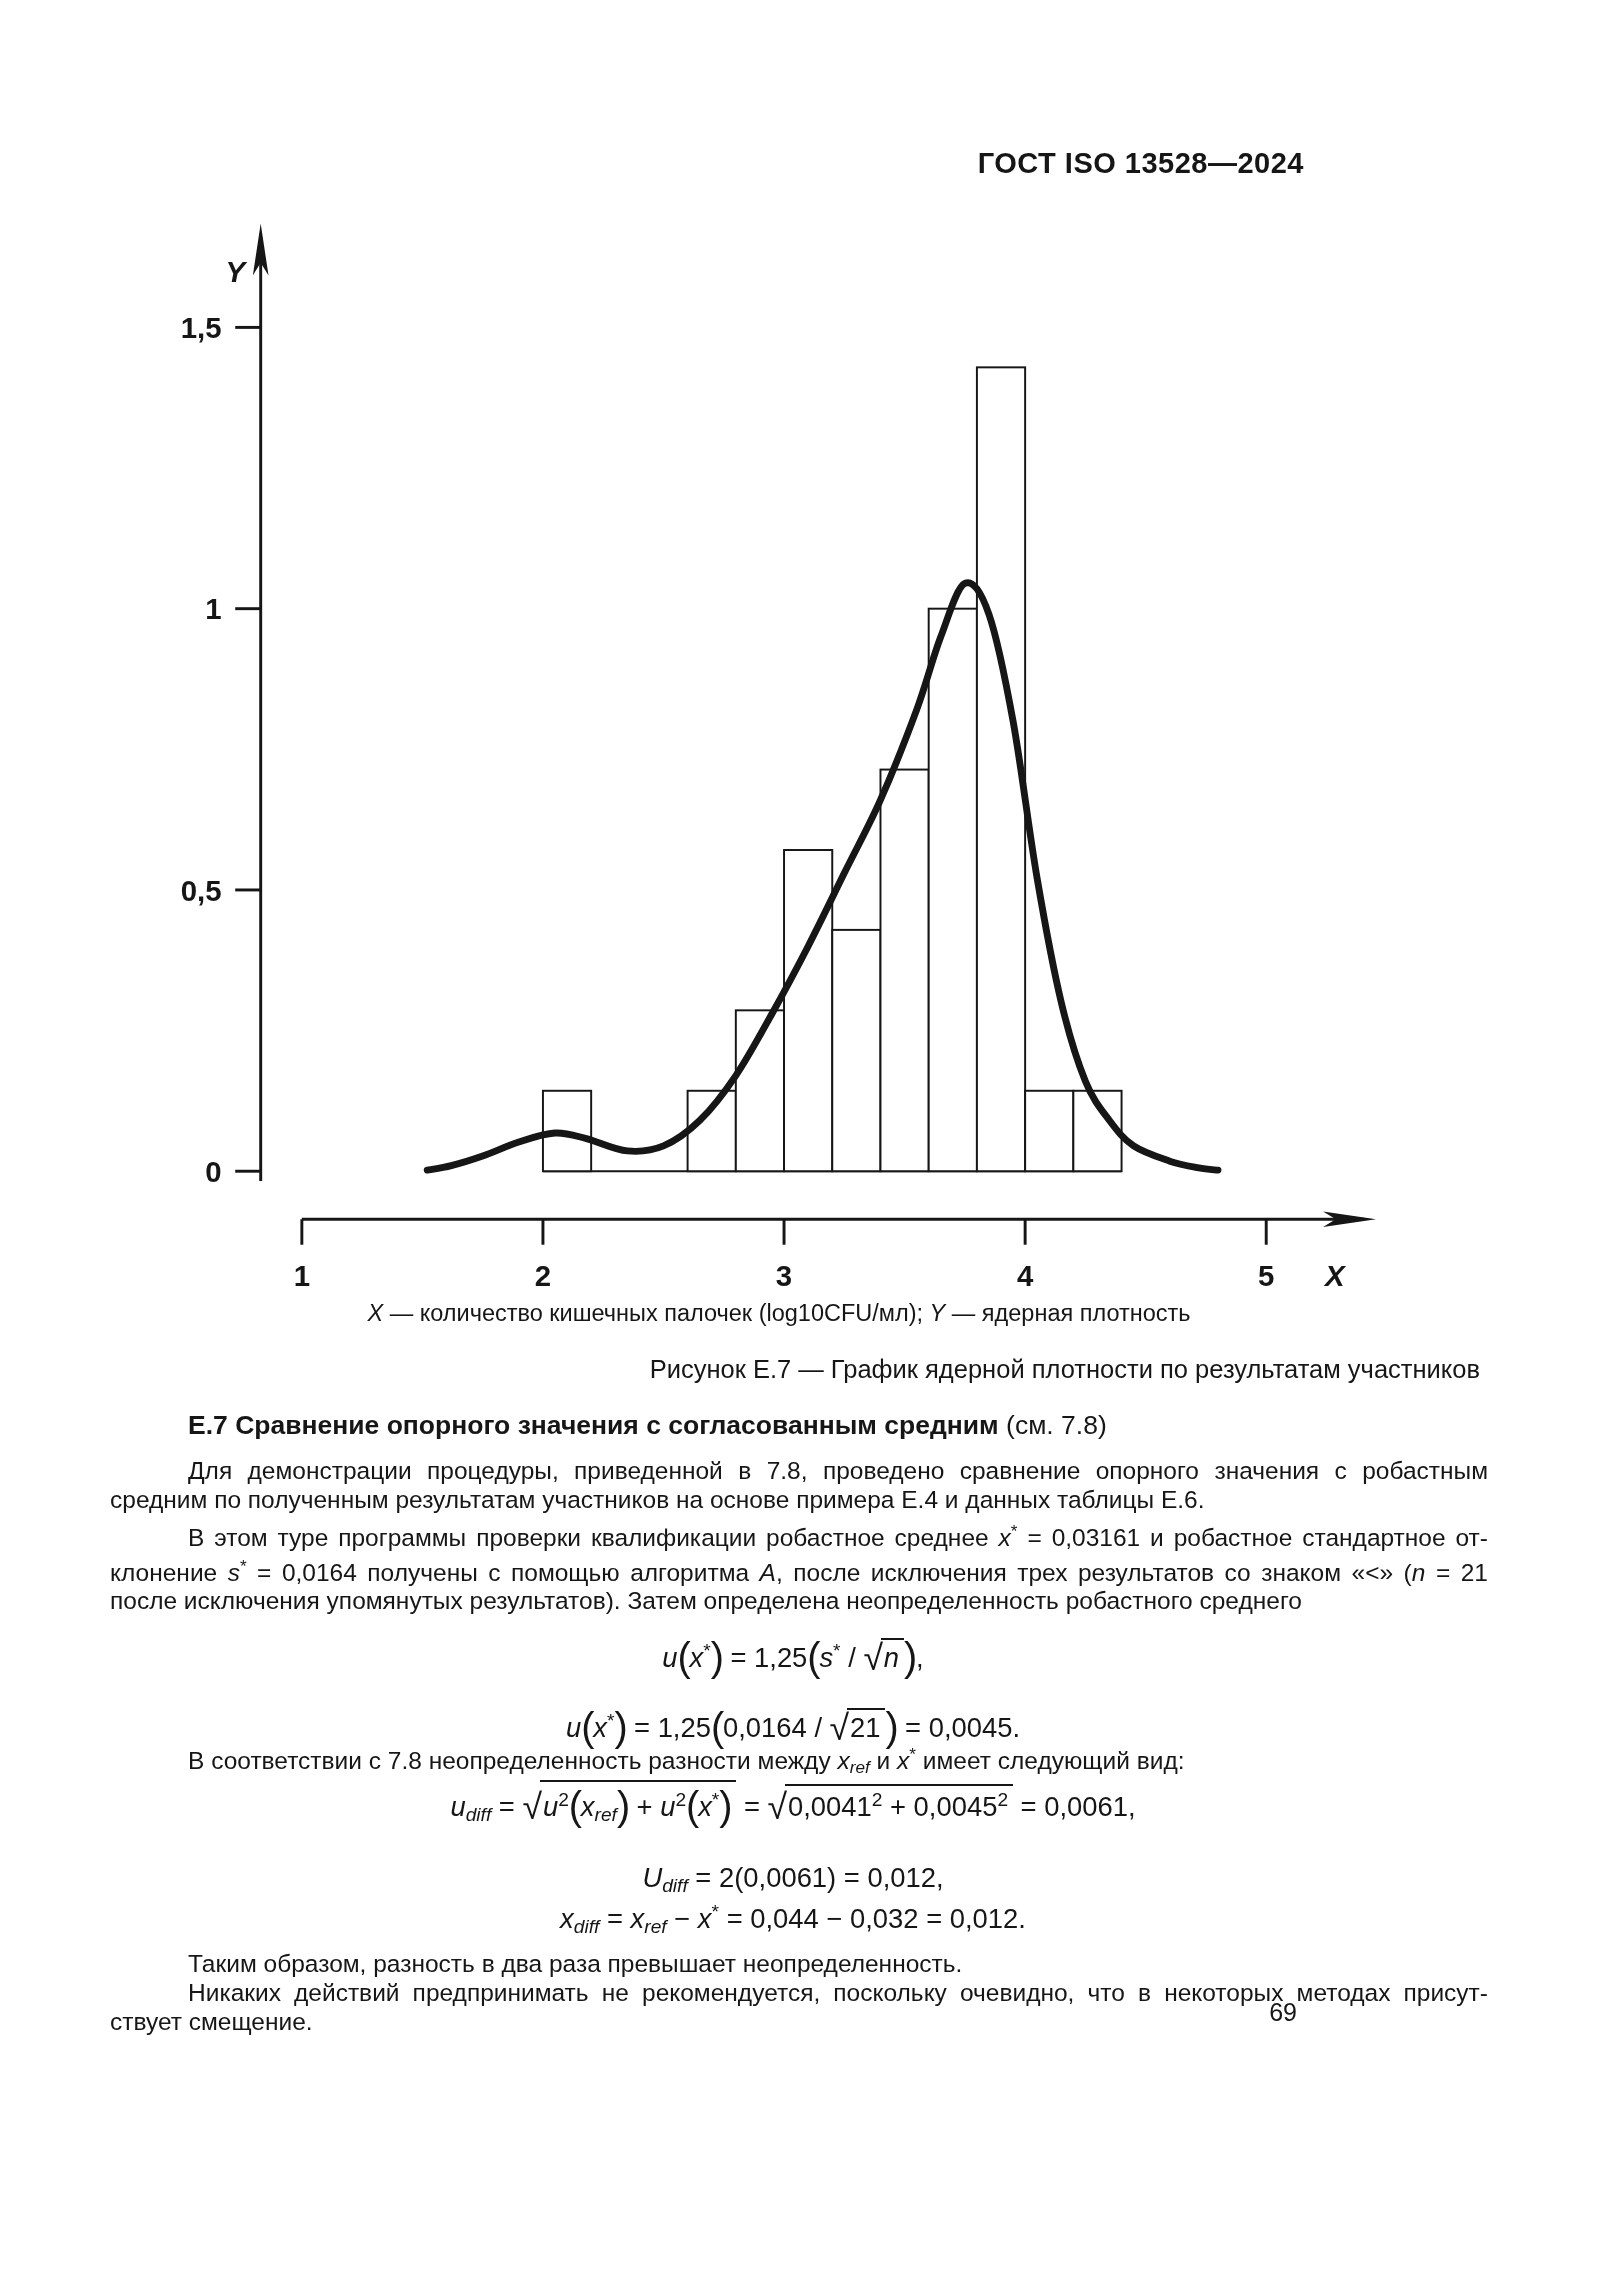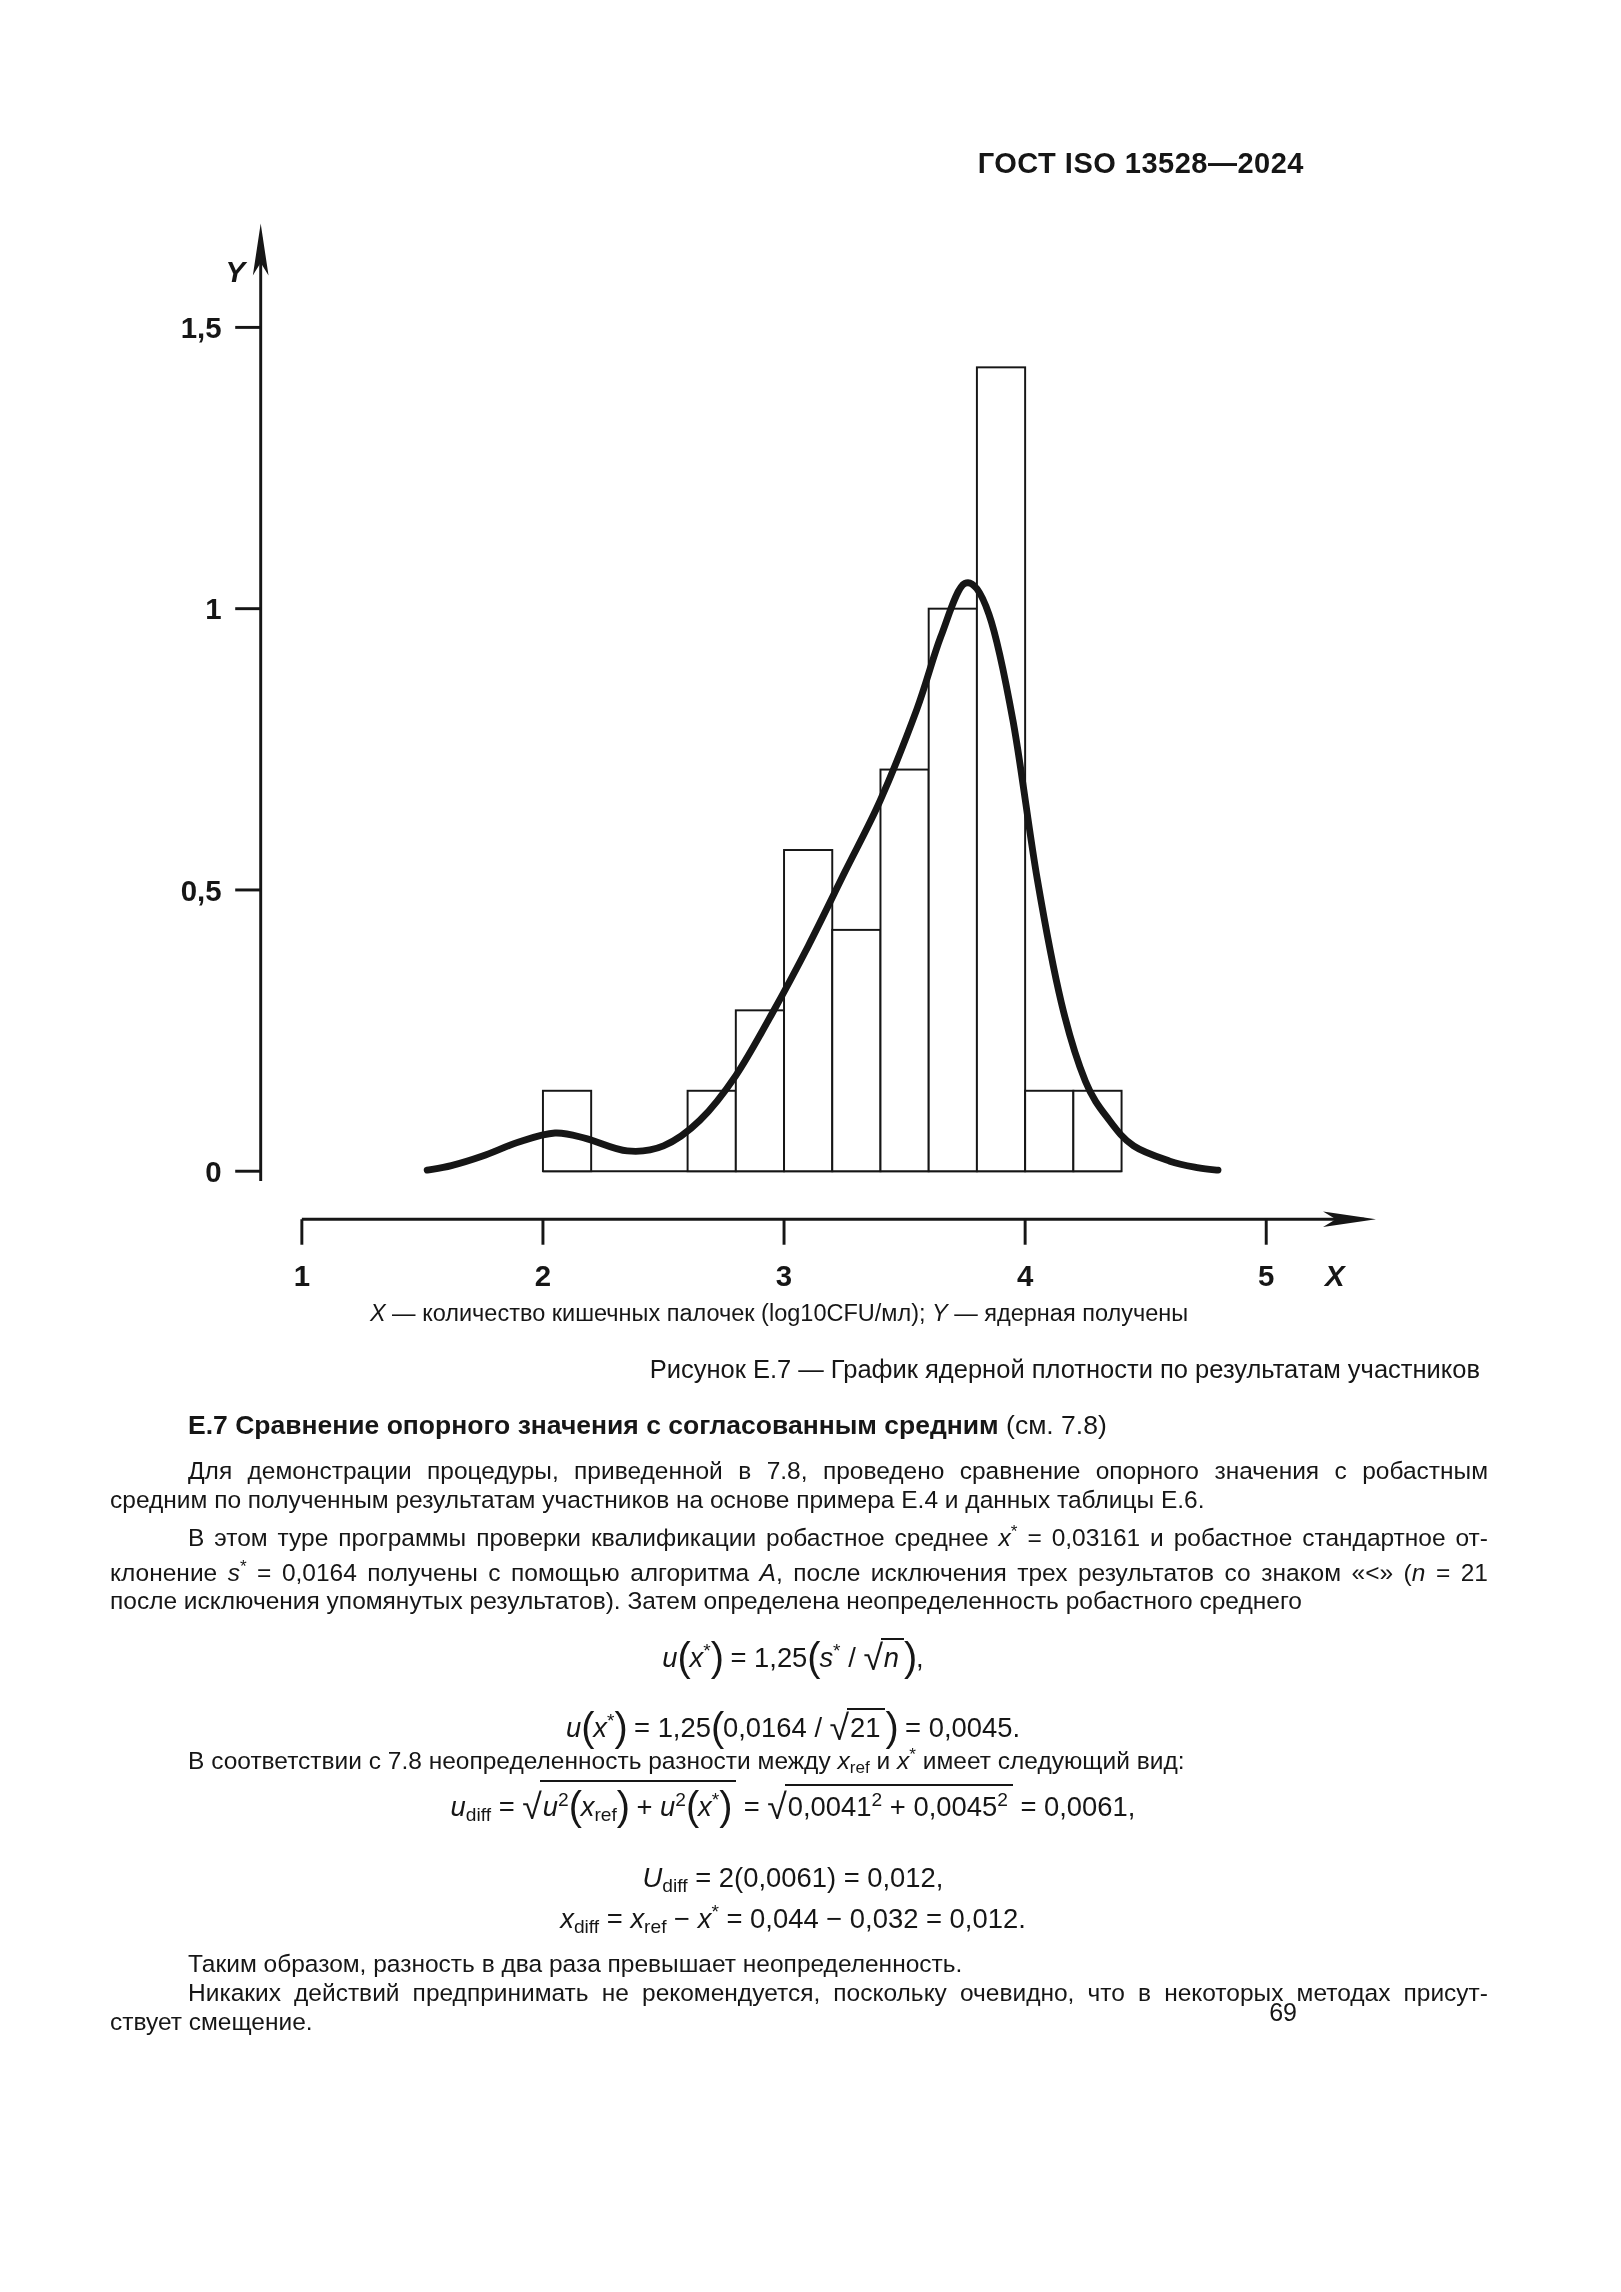--- a/index.html
+++ b/index.html
@@ -29,21 +29,21 @@
   .heading{font-size:26.5px;text-indent:78px;}
   .tline.ind{text-indent:78px;}
   .tline.fill{text-align:justify;text-align-last:justify;}
   .formula{
     position:absolute;left:92px;width:1402px;text-align:center;
     font-size:27.4px;
   }
   .pagenum{position:absolute;top:1998px;right:203px;font-size:25px;}
   .seg-b{font-weight:bold;text-align:center;}
   .seg-i{font-style:italic;}
-  .seg-sub{font-size:0.7em;vertical-align:-0.28em;}
+  .seg-sub{font-style:italic;font-size:0.7em;vertical-align:-0.28em;}
   .seg-sup{font-size:0.7em;vertical-align:0.5em;}
   .seg-p{font-size:1.45em;font-weight:300;vertical-align:-0.11em;letter-spacing:-0.03em;}
   .sqrt{white-space:nowrap;}
   .rad{font-size:1.3em;vertical-align:-0.1em;margin-right:-2px;}
   .vinc{display:inline-block;border-top:2.5px solid #161616;padding:2.9px 4.9px 0 2.9px;line-height:1.1;}
 </style>
 </head>
 <body>
 
 <div class="page">
@@ -82,21 +82,21 @@
       <rect x="800" y="867.2460000000001" width="49.200000000000045" height="327.7539999999999" fill="#ffffff" stroke="#161616" stroke-width="2"></rect>
       <rect x="849.2" y="948.754" width="49.19999999999993" height="246.24599999999998" fill="#ffffff" stroke="#161616" stroke-width="2"></rect>
       <rect x="898.4" y="785.164" width="49.200000000000045" height="409.836" fill="#ffffff" stroke="#161616" stroke-width="2"></rect>
       <rect x="947.6" y="621" width="49.19999999999993" height="574" fill="#ffffff" stroke="#161616" stroke-width="2"></rect>
       <rect x="996.8" y="374.754" width="49.200000000000045" height="820.246" fill="#ffffff" stroke="#161616" stroke-width="2"></rect>
       <rect x="1046" y="1112.9180000000001" width="49.200000000000045" height="82.08199999999988" fill="#ffffff" stroke="#161616" stroke-width="2"></rect>
       <rect x="1095.2" y="1112.9180000000001" width="49.200000000000045" height="82.08199999999988" fill="#ffffff" stroke="#161616" stroke-width="2"></rect>
       <path d="M435.9 1193.9C440.0 1193.1 451.1 1191.7 460.5 1189.3C470.0 1186.9 481.0 1183.5 492.5 1179.5C504.0 1175.5 517.1 1169.1 529.4 1165.2C541.7 1161.2 554.8 1156.5 566.3 1156.0C577.8 1155.4 586.0 1158.6 598.3 1161.7C610.6 1164.8 627.0 1173.1 640.1 1174.3C653.2 1175.6 664.7 1174.3 677.0 1169.2C689.3 1164.0 701.6 1155.3 713.9 1143.3C726.2 1131.4 738.5 1115.6 750.8 1097.4C763.1 1079.2 775.4 1056.3 787.7 1034.3C800.0 1012.3 812.3 989.3 824.6 965.4C836.9 941.5 849.2 915.7 861.5 890.8C873.8 865.9 886.1 843.9 898.4 816.2C910.7 788.4 925.0 752.1 935.3 724.3C945.5 696.6 951.7 671.2 959.9 649.7C968.1 628.2 976.3 599.0 984.5 595.2C992.7 591.3 1000.9 603.3 1009.1 626.7C1017.3 650.2 1025.5 690.8 1033.7 735.8C1041.9 780.8 1050.1 848.7 1058.3 896.5C1066.5 944.4 1074.7 988.4 1082.9 1022.8C1091.1 1057.2 1099.3 1083.1 1107.5 1103.2C1115.7 1123.3 1123.9 1132.3 1132.1 1143.3C1140.3 1154.3 1146.5 1162.3 1156.7 1169.2C1167.0 1176.1 1182.5 1180.9 1193.6 1184.7C1204.7 1188.4 1214.9 1190.0 1223.1 1191.6C1231.3 1193.1 1239.5 1193.5 1242.8 1193.9" fill="none" stroke="#161616" stroke-width="7" stroke-linecap="round" stroke-linejoin="round"></path>
     </svg>
 
-  <div class="legend"><span class="seg-i">X</span><span class="seg-r"> — количество кишечных палочек (log10CFU/мл); </span><span class="seg-i">Y</span><span class="seg-r"> — ядерная получены</span></div>
+  <div class="legend"><span class="seg-i">X</span><span class="seg-r"> — количество кишечных палочек (log10CFU/мл); </span><span class="seg-i">Y</span><span class="seg-r"> — ядерная плотность</span></div>
 
   <div class="caption">Рисунок Е.7 — График ядерной плотности по результатам участников</div>
 
   <div class="textcol heading" style="top:1411px"><span class="seg-b">Е.7 Сравнение опорного значения с согласованным средним</span><span class="seg-r"> (см. 7.8)</span></div>
 
   <div class="textcol" style="top:1456px">
       <div class="tline ind fill"><span class="seg-r">Для демонстрации процедуры, приведенной в 7.8, проведено сравнение опорного значения с робастным</span></div>
       <div class="tline"><span class="seg-r">средним по полученным результатам участников на основе примера Е.4 и данных таблицы Е.6.</span></div>
     </div>
 

